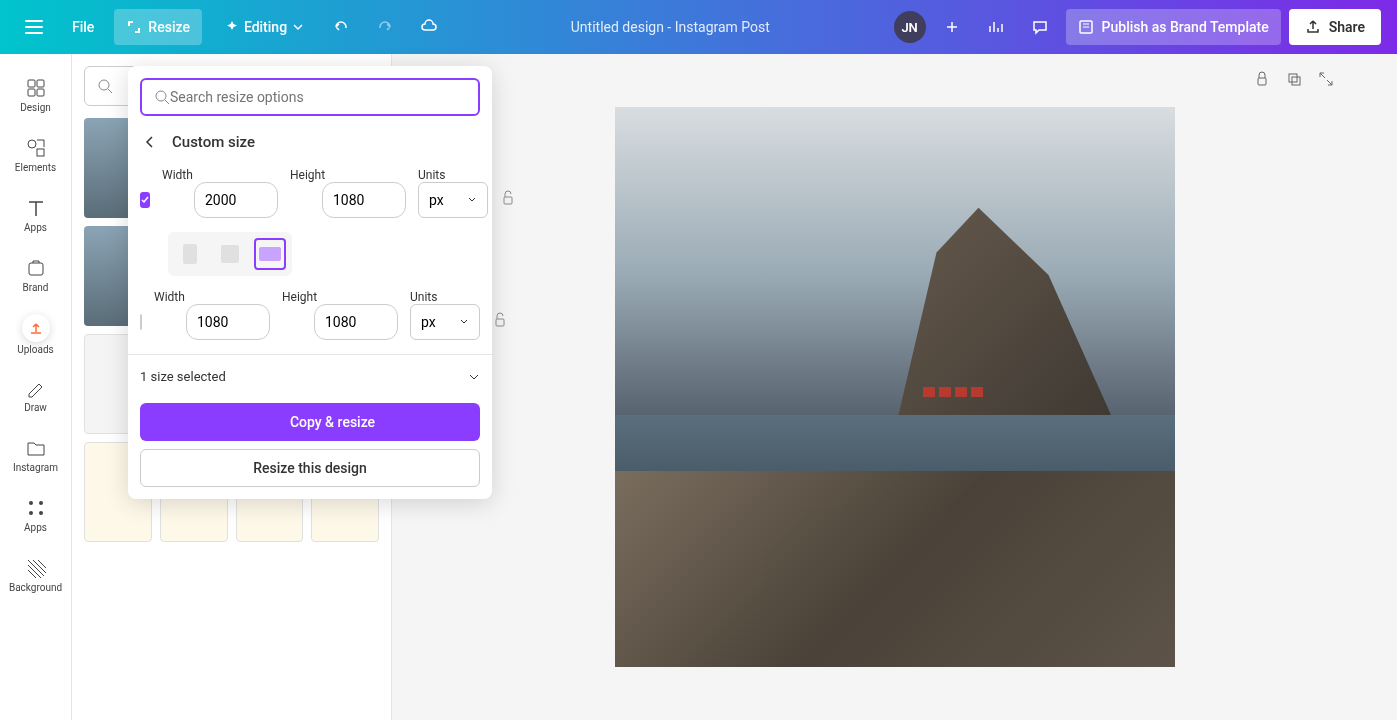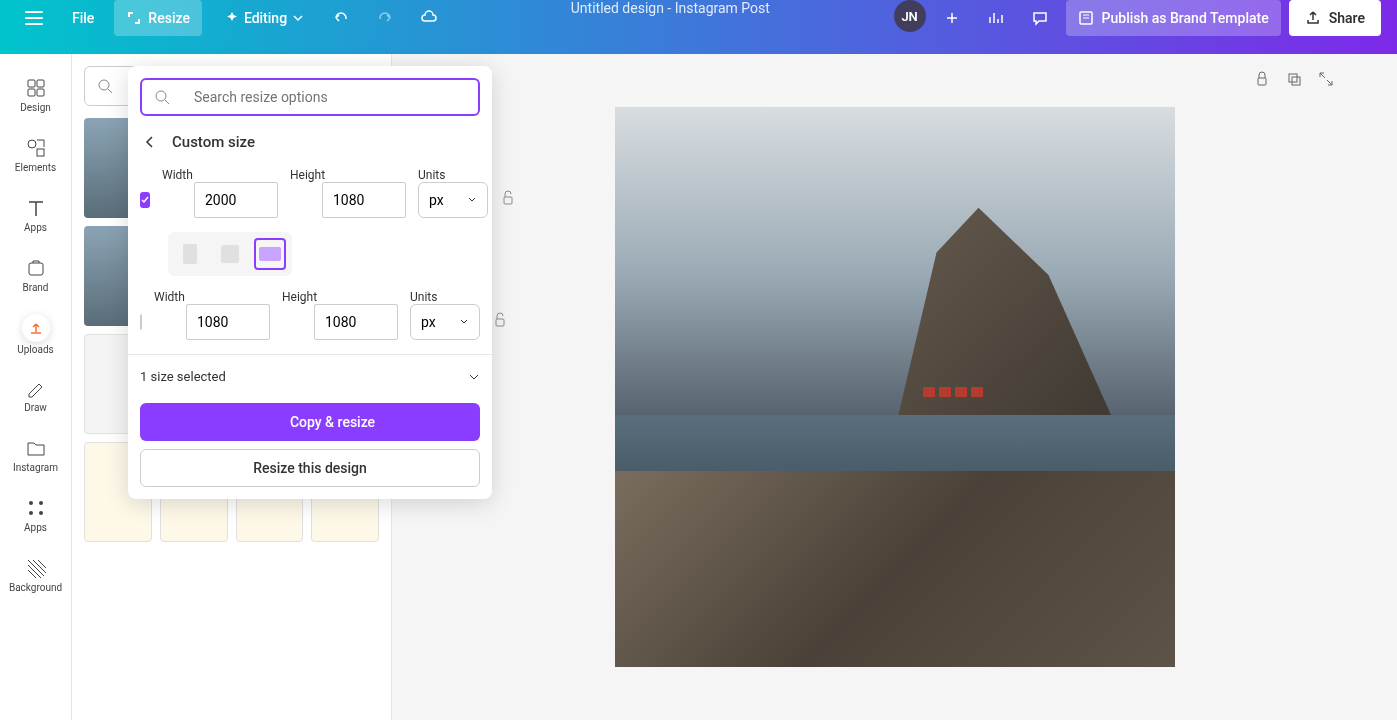--- a/index.html
+++ b/index.html
@@ -11,21 +11,21 @@
     body {
       width: 1397px;
       height: 720px;
       overflow: hidden;
       background: #fff;
     }
     .header {
       height: 54px;
       background: linear-gradient(90deg, #00c4cc 0%, #7d2ae8 100%);
       display: flex;
-      align-items: flex-start;
+      align-items: center;
       padding: 0 16px;
       color: #fff;
       gap: 8px;
     }
     .menu-btn {
       width: 36px;
       height: 36px;
       display: flex;
       align-items: center;
       justify-content: center;
@@ -214,21 +214,21 @@
       z-index: 100;
       padding: 12px;
     }
     .popover-search {
       height: 38px;
       border: 2px solid #8b3dff;
       border-radius: 6px;
       display: flex;
       align-items: center;
       padding: 0 12px;
-      gap: 24px;
+      gap: 0;
       margin-bottom: 16px;
     }
     .popover-search input {
       border: none;
       outline: none;
       flex: 1;
       font-size: 14px;
     }
     .popover-header {
       display: flex;
@@ -276,21 +276,21 @@
       flex-direction: column;
     }
     .field-label {
       font-size: 12px;
       color: #333;
     }
     .field-input {
       width: 84px;
       height: 36px;
       border: 1px solid #ccc;
-      border-radius: 2px;
+      border-radius: 12px;
       padding: 0 10px;
       font-size: 14px;
       margin-left: 32px;
     }
     .units-select {
       width: 70px;
       height: 36px;
       border: 1px solid #ccc;
       border-radius: 6px;
       padding: 0 10px;

